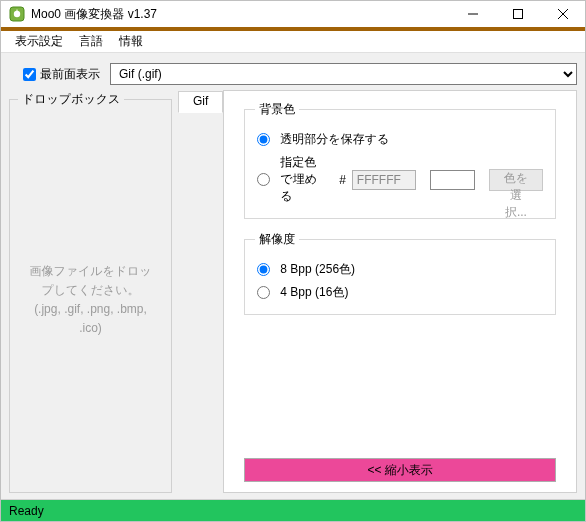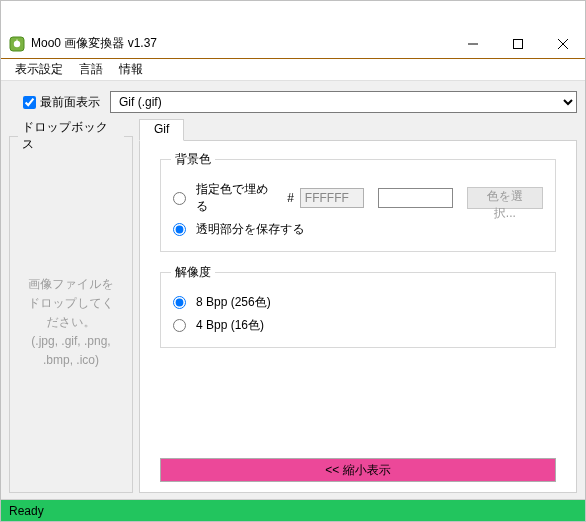--- a/index.html
+++ b/index.html
@@ -14,22 +14,21 @@
     display: flex;
     flex-direction: column;
     overflow: hidden;
   }
   .titlebar {
     height: 30px;
     background: #fff;
     display: flex;
     align-items: center;
     padding-left: 8px;
-    border-bottom: 1px solid #a16207;
-    margin-top: 28px;
+    border-bottom: 4px solid #a16207;
   }
   .titlebar-icon {
     width: 16px; height: 16px;
     margin-right: 6px;
     display: flex; align-items: center; justify-content: center;
   }
   .title-text { flex: 0 0 auto; color: #000; font-size: 12px; }
   .titlebar-spacer { flex: 1; }
   .winbtn {
     width: 45px; height: 29px;
@@ -78,21 +77,21 @@
     padding: 1px 4px;
   }
 
   .mainrow {
     flex: 1;
     display: flex;
     gap: 6px;
     min-height: 0;
   }
   .dropbox {
-    width: 124px;
+    width: 163px;
     border: 1px solid #d0d0d0;
     background: #f0f0f0;
     display: flex;
     flex-direction: column;
     position: relative;
   }
   fieldset.group {
     border: 1px solid #d0d0d0;
     margin: 0;
     padding: 8px;
@@ -111,21 +110,21 @@
     color: #9c9c9c;
     text-align: center;
     line-height: 1.6;
     font-size: 12px;
     padding: 0 6px;
   }
 
   .rightpane {
     flex: 1;
     display: flex;
-    flex-direction: column;
+    flex-direction: row;
     min-height: 0;
   }
   .tab-header {
     display: flex;
     height: 22px;
     position: relative;
     z-index: 2;
   }
   .tab {
     border: 1px solid #d0d0d0;
@@ -275,30 +274,30 @@
 
     <div class="rightpane">
       <div class="tab-header">
         <div class="tab">Gif</div>
       </div>
       <div class="tab-body">
 
         <fieldset class="inner-group">
           <legend>背景色</legend>
           <div class="radio-row">
+            <input type="radio" name="bg" checked="" style="">
+            <span>透明部分を保存する</span>
+          </div>
+          <div class="radio-row">
             <input type="radio" name="bg" style="">
             <span>指定色で埋める</span>
             <span class="hash">#</span>
             <input class="hexinput" type="text" disabled="" value="FFFFFF" style="">
             <div class="colorpreview"></div>
             <button class="pickbtn" disabled="">色を選択...</button>
-          </div>
-          <div class="radio-row">
-            <input type="radio" name="bg" checked="" style="">
-            <span>透明部分を保存する</span>
           </div>
         </fieldset>
 
         <fieldset class="inner-group">
           <legend>解像度</legend>
           <div class="radio-row">
             <input type="radio" name="bpp" checked="" style="">
             <span>8 Bpp (256色)</span>
           </div>
           <div class="radio-row">

